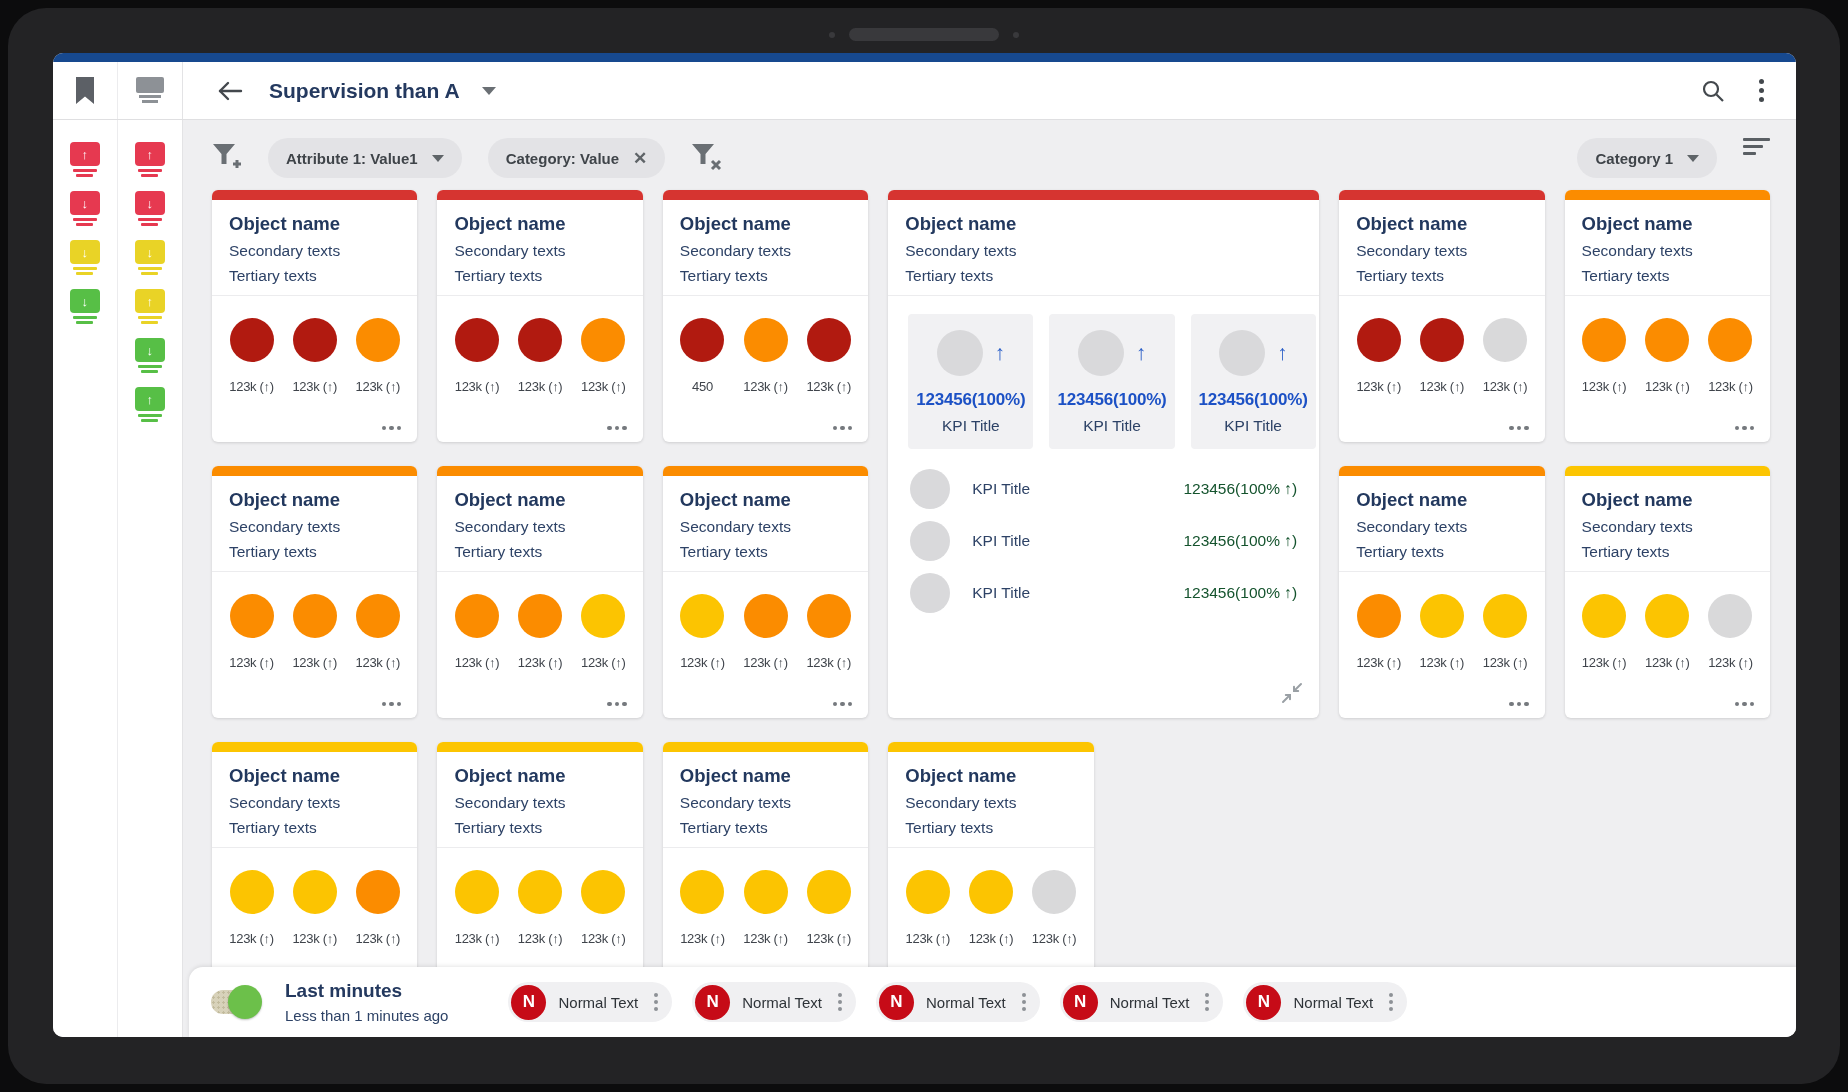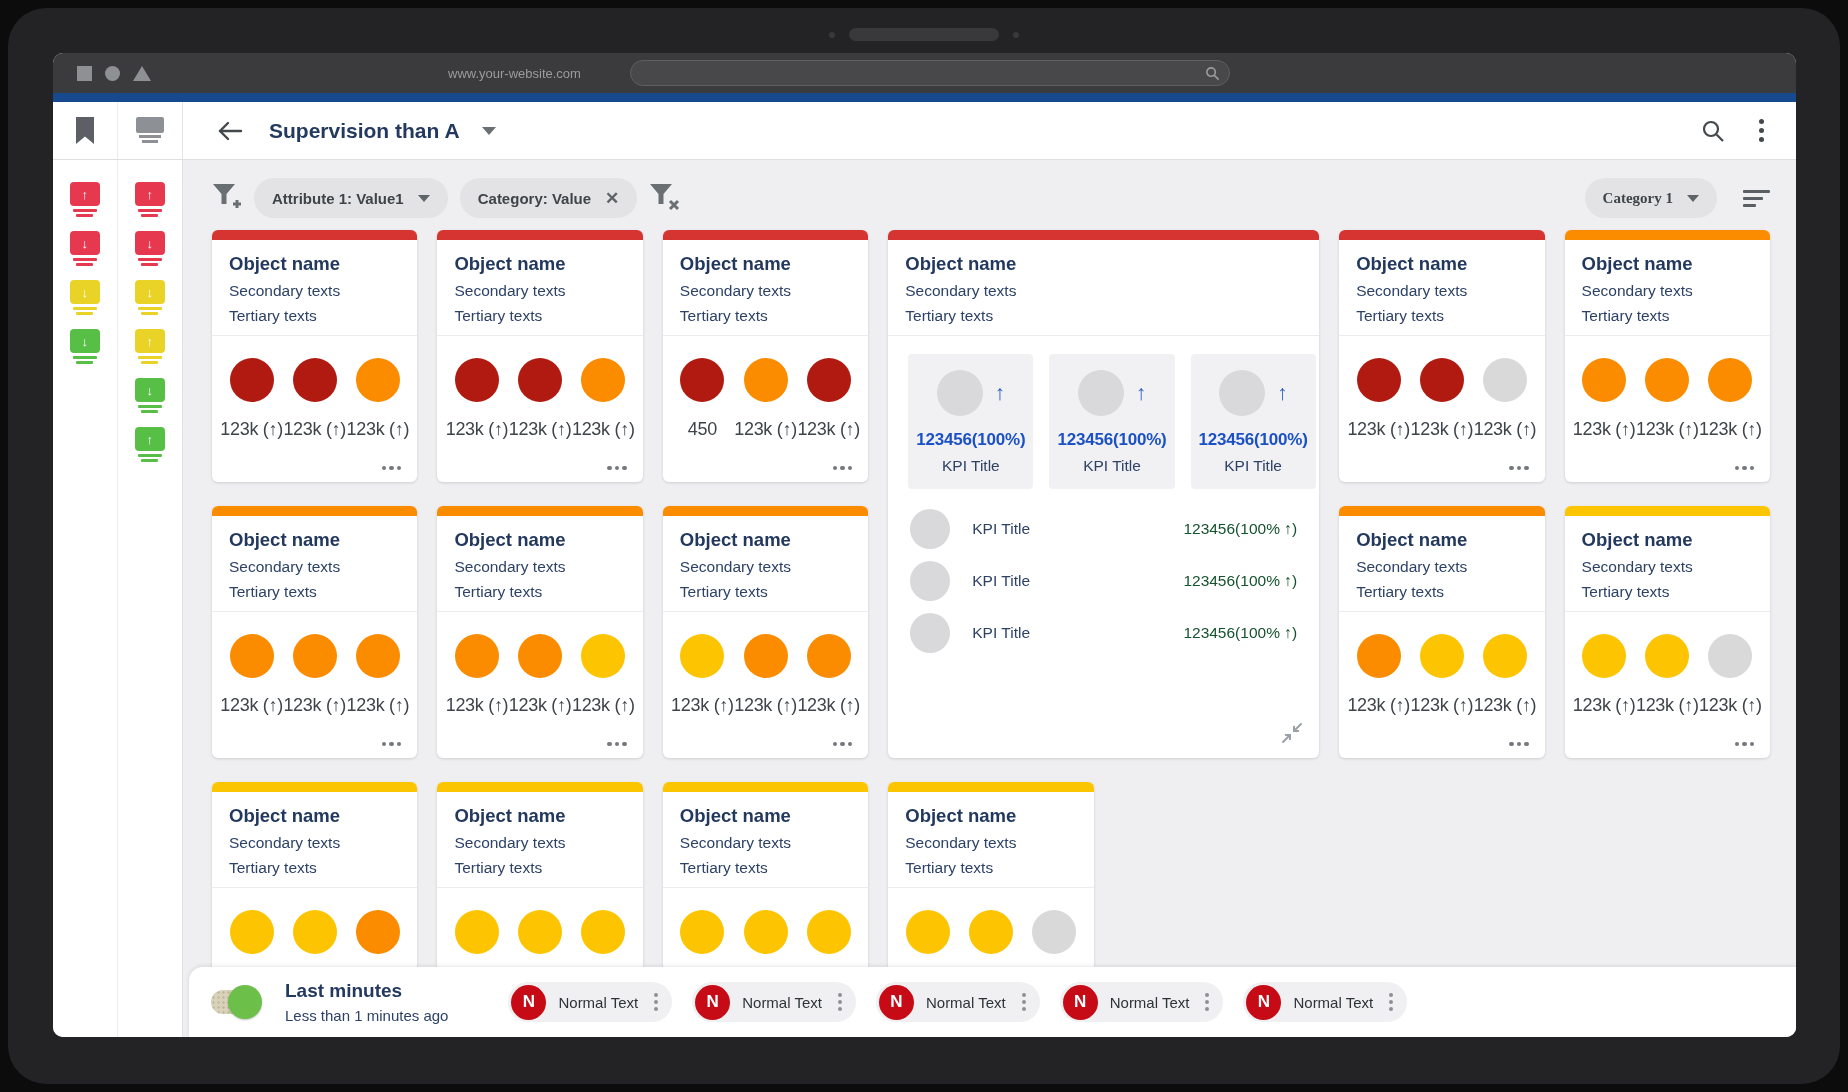--- a/index.html
+++ b/index.html
@@ -44,43 +44,43 @@
   .sb-col { width:65px; display:flex; flex-direction:column; align-items:center; padding-top:22px; gap:14px; }
   .sb-col:first-child { border-right:1px solid #ececee; }
   .status-tag { display:flex; flex-direction:column; align-items:center; cursor:pointer; }
   .status-rect { width:30px; height:24px; border-radius:4px; display:flex; align-items:center; justify-content:center; color:#fff; font-size:13px; font-weight:700; }
   .status-bar1 { width:24px; height:3px; margin-top:3px; border-radius:1px; }
   .status-bar2 { width:17px; height:3px; margin-top:2px; border-radius:1px; }
 
   .content { flex:1; position:relative; overflow:hidden; background:#efeff1; padding:0 26px 0 29px; display:flex; flex-direction:column; }
 
   
-  .filter-bar { height:70px; flex:0 0 auto; display:flex; align-items:center; gap:12px; padding-top:6px; }
+  .filter-bar { height:70px; flex:0 0 auto; display:flex; align-items:center; gap:26px; padding-top:6px; }
   .funnel-btn { cursor:pointer; display:flex; }
   .chip { height:40px; background:#e3e3e6; border-radius:20px; display:flex; align-items:center; padding:0 18px; gap:14px; cursor:pointer; }
   .chip-label { font-size:15px; font-weight:600; color:#3f4449; }
   .chip-caret { width:0; height:0; border-left:6px solid transparent; border-right:6px solid transparent; border-top:7px solid #5f6468; }
   .chip-x { font-size:17px; color:#5f6468; font-weight:700; }
-  .filter-right { margin-left:auto; display:flex; align-items:center; gap:26px;font-family:Liberation Serif, serif; }
+  .filter-right { margin-left:auto; display:flex; align-items:flex-start; gap:26px; }
   .sort-icon { display:flex; flex-direction:column; gap:4px; cursor:pointer; }
   .sort-icon i { height:3px; background:#5a5f64; border-radius:1px; display:block; }
   .sort-icon i:nth-child(1){width:27px;} .sort-icon i:nth-child(2){width:20px;} .sort-icon i:nth-child(3){width:13px;}
 
   
   .grid { display:grid; grid-template-columns:repeat(7,1fr); grid-template-rows:252px 252px 300px; gap:24px 20px; }
   .card { background:#fff; border-radius:6px; box-shadow:0 1px 3px rgba(0,0,0,.14); overflow:hidden; display:flex; flex-direction:column; cursor:pointer; }
   .card-strip { height:10px; flex:0 0 auto; }
   .card-head { padding:13px 25px 10px 17px; }
   .card-title { font-size:18.5px; font-weight:700; color:#22385e; }
   .card-sub { font-size:15.5px; color:#2d4266; margin-top:7px; }
   .card-divider { height:1px; background:#ececee; }
   .kpi-row { display:flex; padding:0 8px; margin-top:22px; }
   .kpi { flex:1; display:flex; flex-direction:column; align-items:center; }
   .kpi-dot { width:44px; height:44px; border-radius:50%; }
-  .kpi-val { margin-top:17px; font-size:18px; color:#3f444b; white-space:nowrap; letter-spacing:-0.3px; }
+  .kpi-val { margin-top:17px; font-size:13px; color:#3f444b; white-space:nowrap; letter-spacing:-0.3px; }
   .card-more { margin:auto 16px 12px auto; display:flex; gap:3px; cursor:pointer; }
   .card-more i { width:4.5px; height:4.5px; border-radius:50%; background:#75797e; }
 
   
   .card-large { grid-column:4 / 6; grid-row:1 / 3; }
   .feat-row { display:flex; gap:16px; margin:18px 20px 0 20px; }
   .feat-box { flex:1; background:#f1f1f3; border-radius:4px; padding:16px 8px 14px 8px; display:flex; flex-direction:column; align-items:center; cursor:pointer; }
   .feat-top { display:flex; align-items:center; gap:12px; }
   .feat-circle { width:46px; height:46px; border-radius:50%; background:#d9d9db; }
   .feat-arrow { color:#2b5fc7; font-size:21px; font-weight:700; }
@@ -111,34 +111,20 @@
 </head>
 <body>
 
 <div class="device">
   <div class="notch"></div>
   <div class="notch-dot l"></div>
   <div class="notch-dot r"></div>
 
   <div class="screen">
 
-    <div class="chrome">
-      <div class="win-shapes">
-        <div class="shape-square"></div>
-        <div class="shape-circle"></div>
-        <div class="shape-triangle"></div>
-      </div>
-      <div class="chrome-url">www.your-website.com</div>
-      <div class="chrome-field">
-        <svg width="15" height="15" viewBox="0 0 16 16" fill="none" stroke="#9b9b9b" stroke-width="1.7">
-          <circle cx="6.5" cy="6.5" r="4.5"></circle>
-            <line x1="10" y1="10" x2="14.5" y2="14.5"></line>
-        </svg>
-      </div>
-    </div>
 
     <div class="blue-bar"></div>
 
     <div class="app-header">
       <div class="sb-head">
         <div class="sb-head-col">
           <svg width="22" height="28" viewBox="0 0 22 28">
             <path d="M2 0 H20 V27 L11 19.5 L2 27 Z" fill="#5c6066"></path>
           </svg>
         </div>

